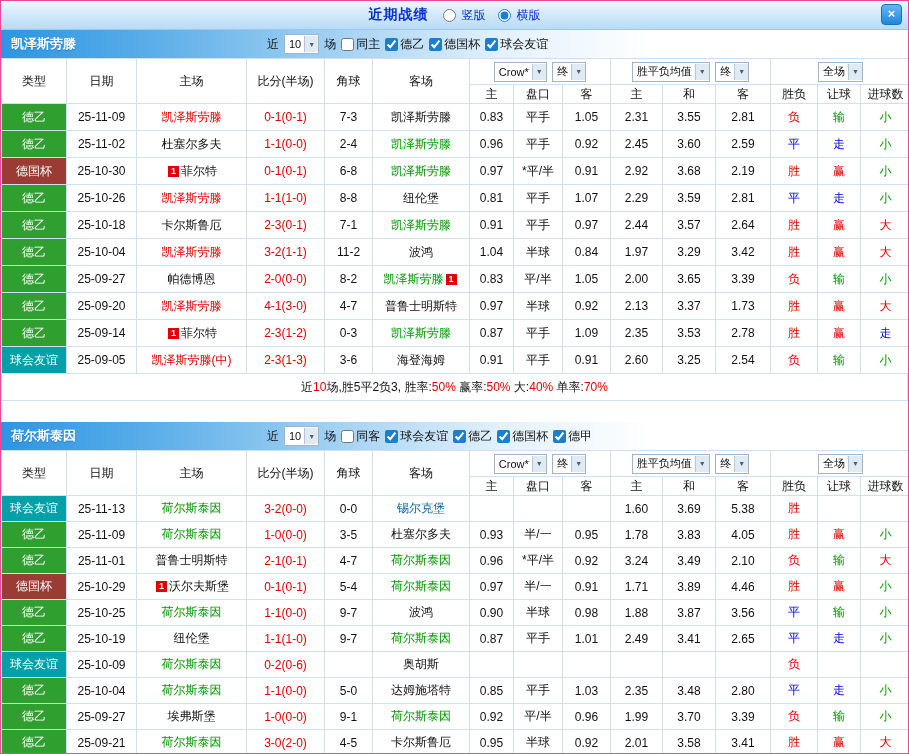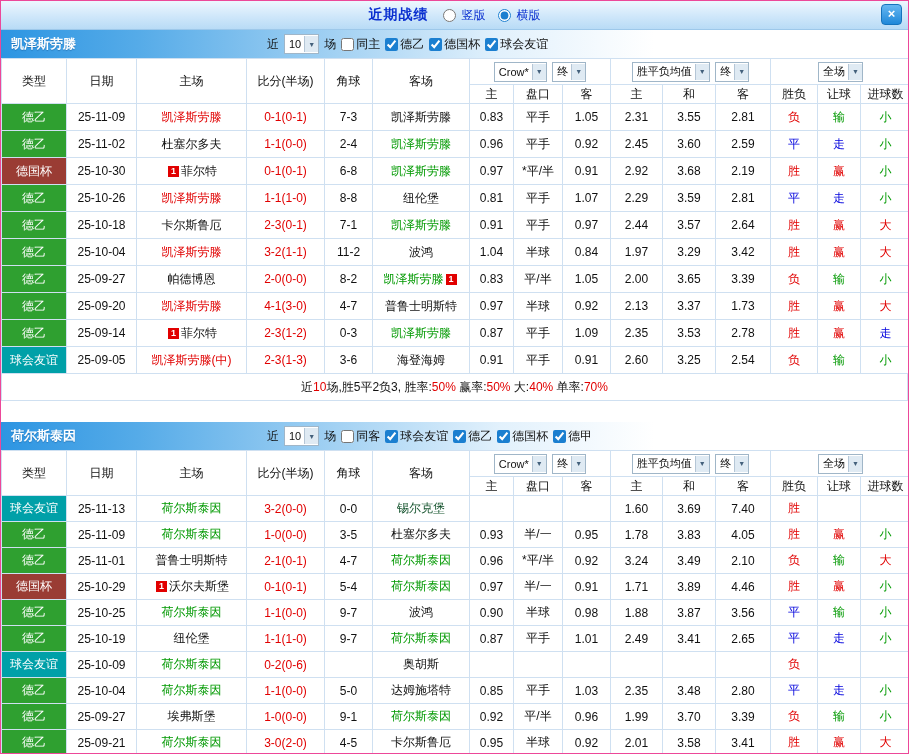--- a/index.html
+++ b/index.html
@@ -435,27 +435,27 @@
           <th>进球数</th>
         </tr>
       </thead>
       <tbody>
           <tr>
             <td class="league" style="background: rgb(0, 160, 168);">球会友谊</td>
             <td>25-11-13</td>
             <td class="teamcell"><span style="color: rgb(0, 153, 0);">荷尔斯泰因</span></td>
             <td class="score">3-2(0-0)</td>
             <td>0-0</td>
-            <td class="teamcell"><span style="color: #14532d;">锡尔克堡</span></td>
+            <td class="teamcell"><span style="color: #0369a1;">锡尔克堡</span></td>
             <td></td>
             <td></td>
             <td></td>
             <td>1.60</td>
             <td>3.69</td>
-            <td>7.40</td>
+            <td>5.38</td>
             <td style="color: rgb(225, 0, 0);">胜</td>
             <td></td>
             <td></td>
           </tr>
           <tr>
             <td class="league" style="background: rgb(47, 160, 48);">德乙</td>
             <td>25-11-09</td>
             <td class="teamcell"><span style="color: rgb(0, 153, 0);">荷尔斯泰因</span></td>
             <td class="score">1-0(0-0)</td>
             <td>3-5</td>

